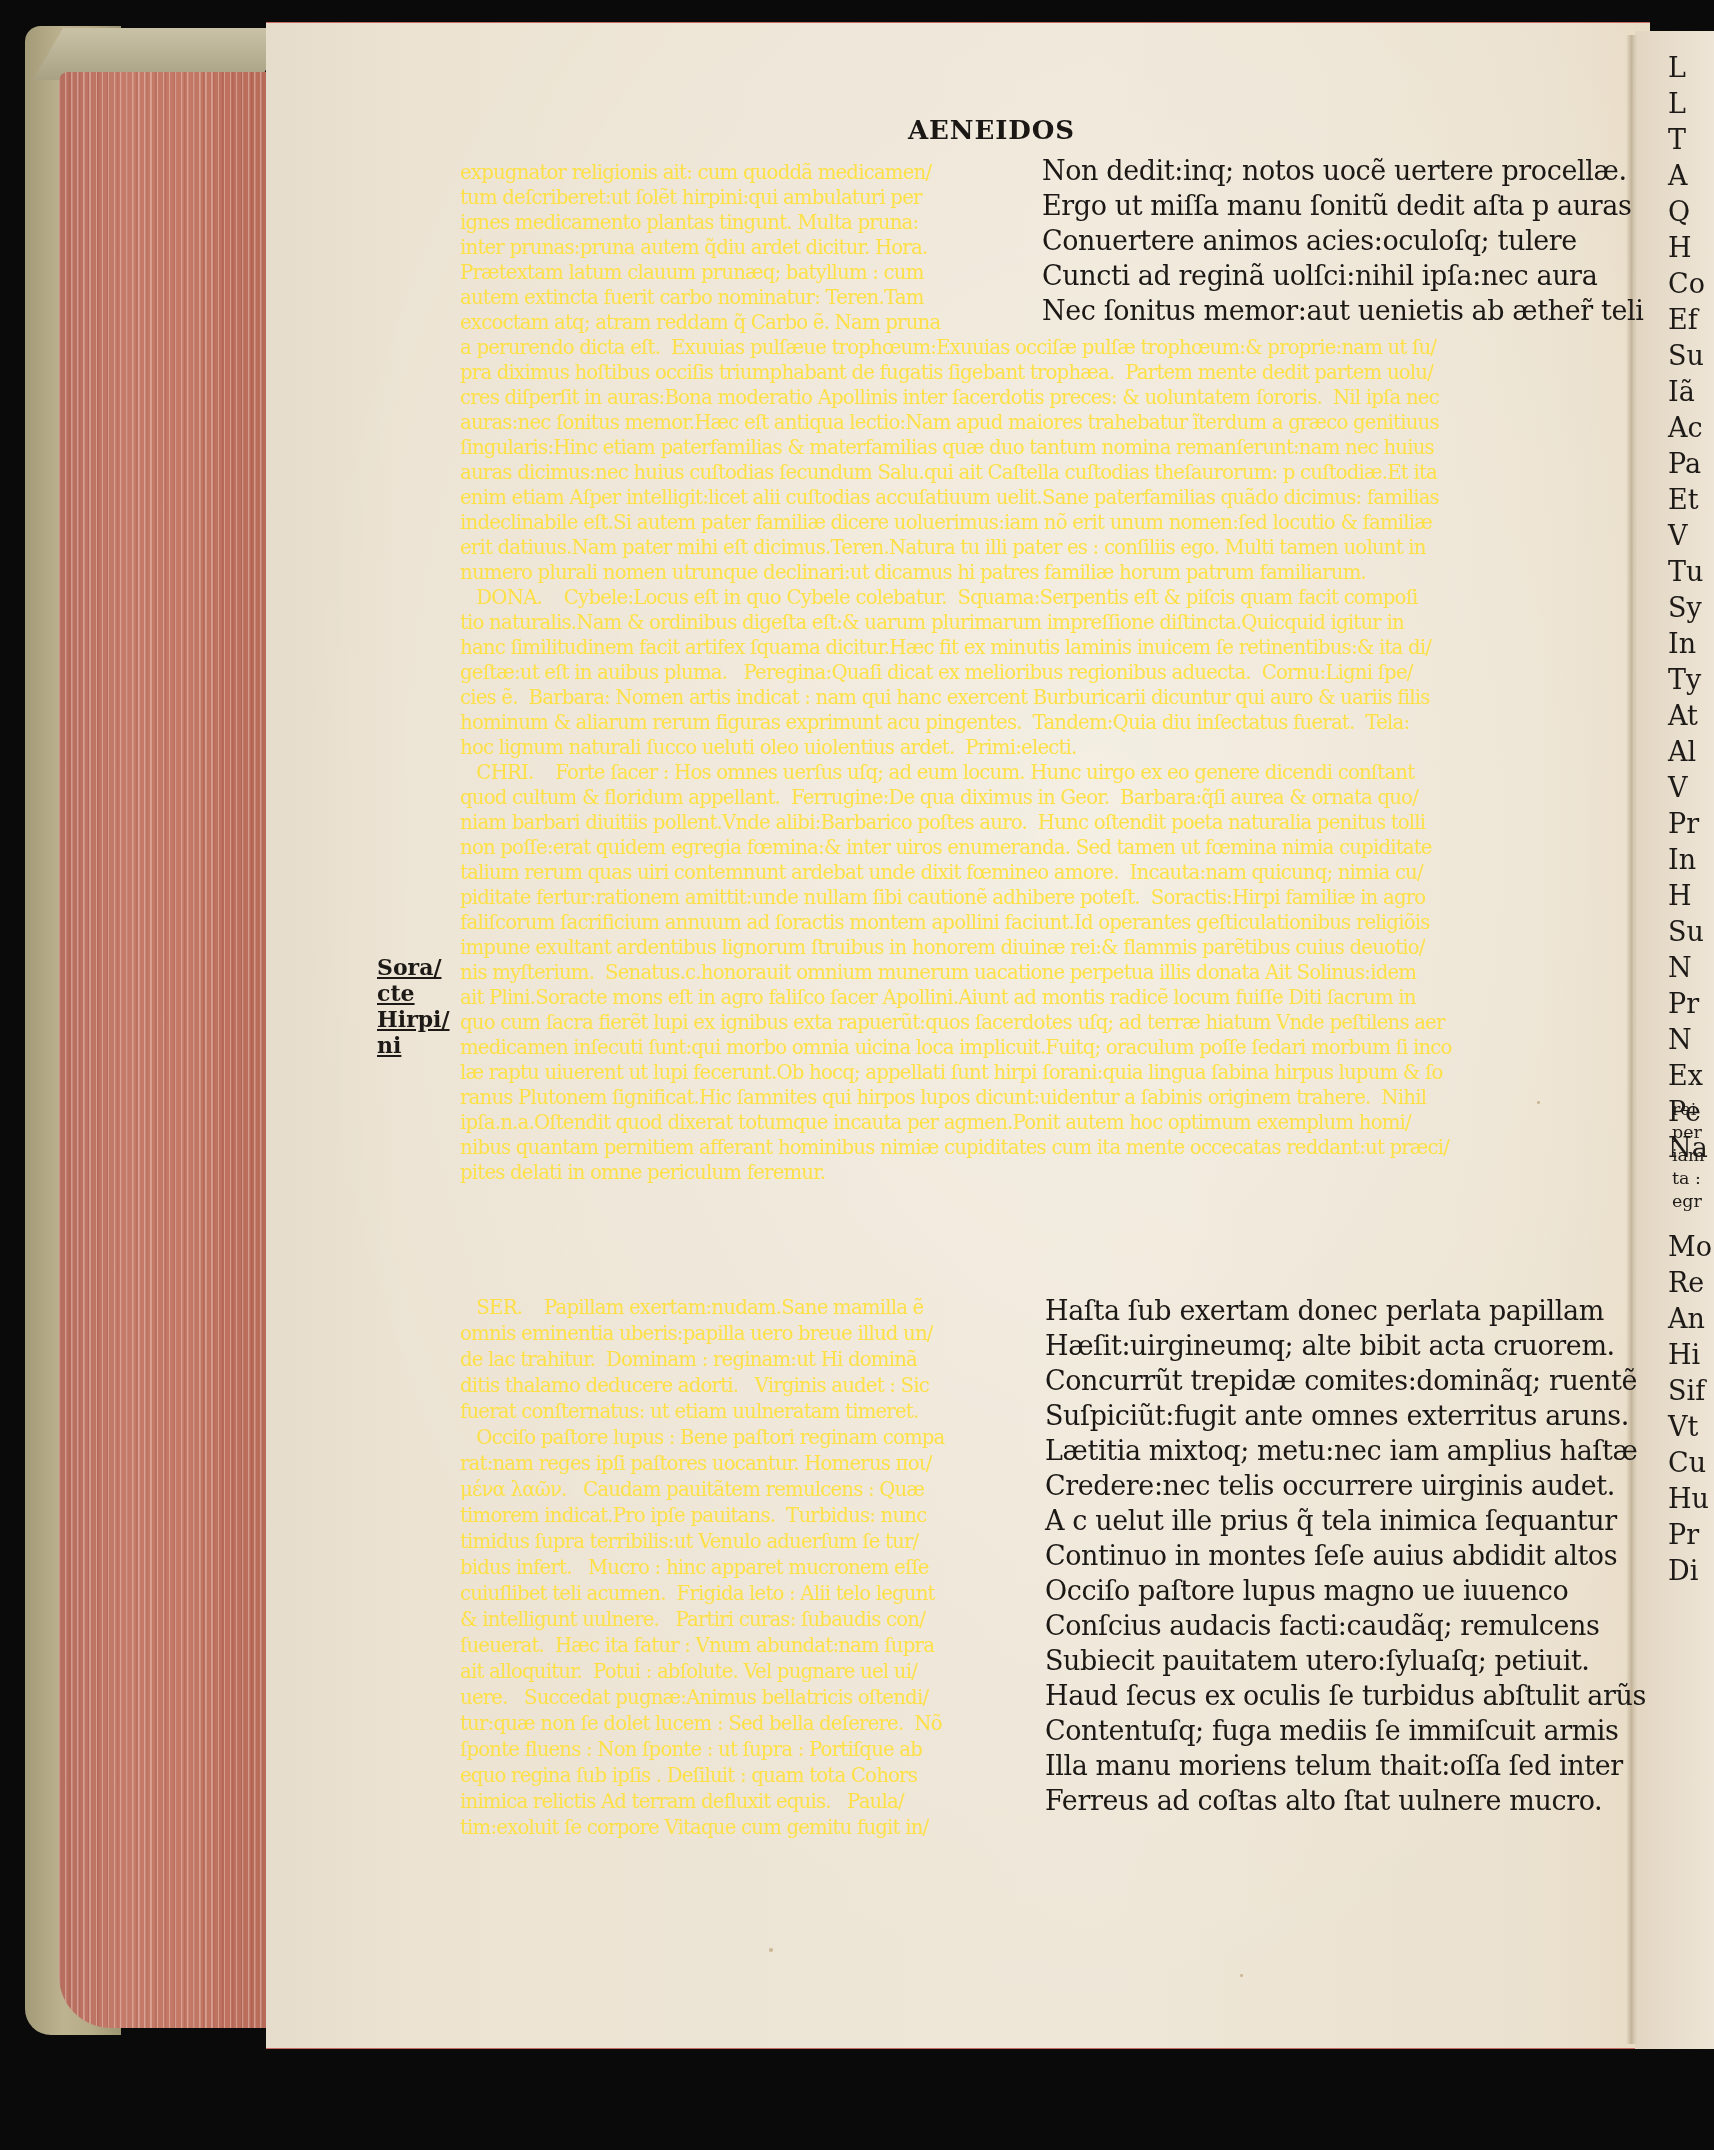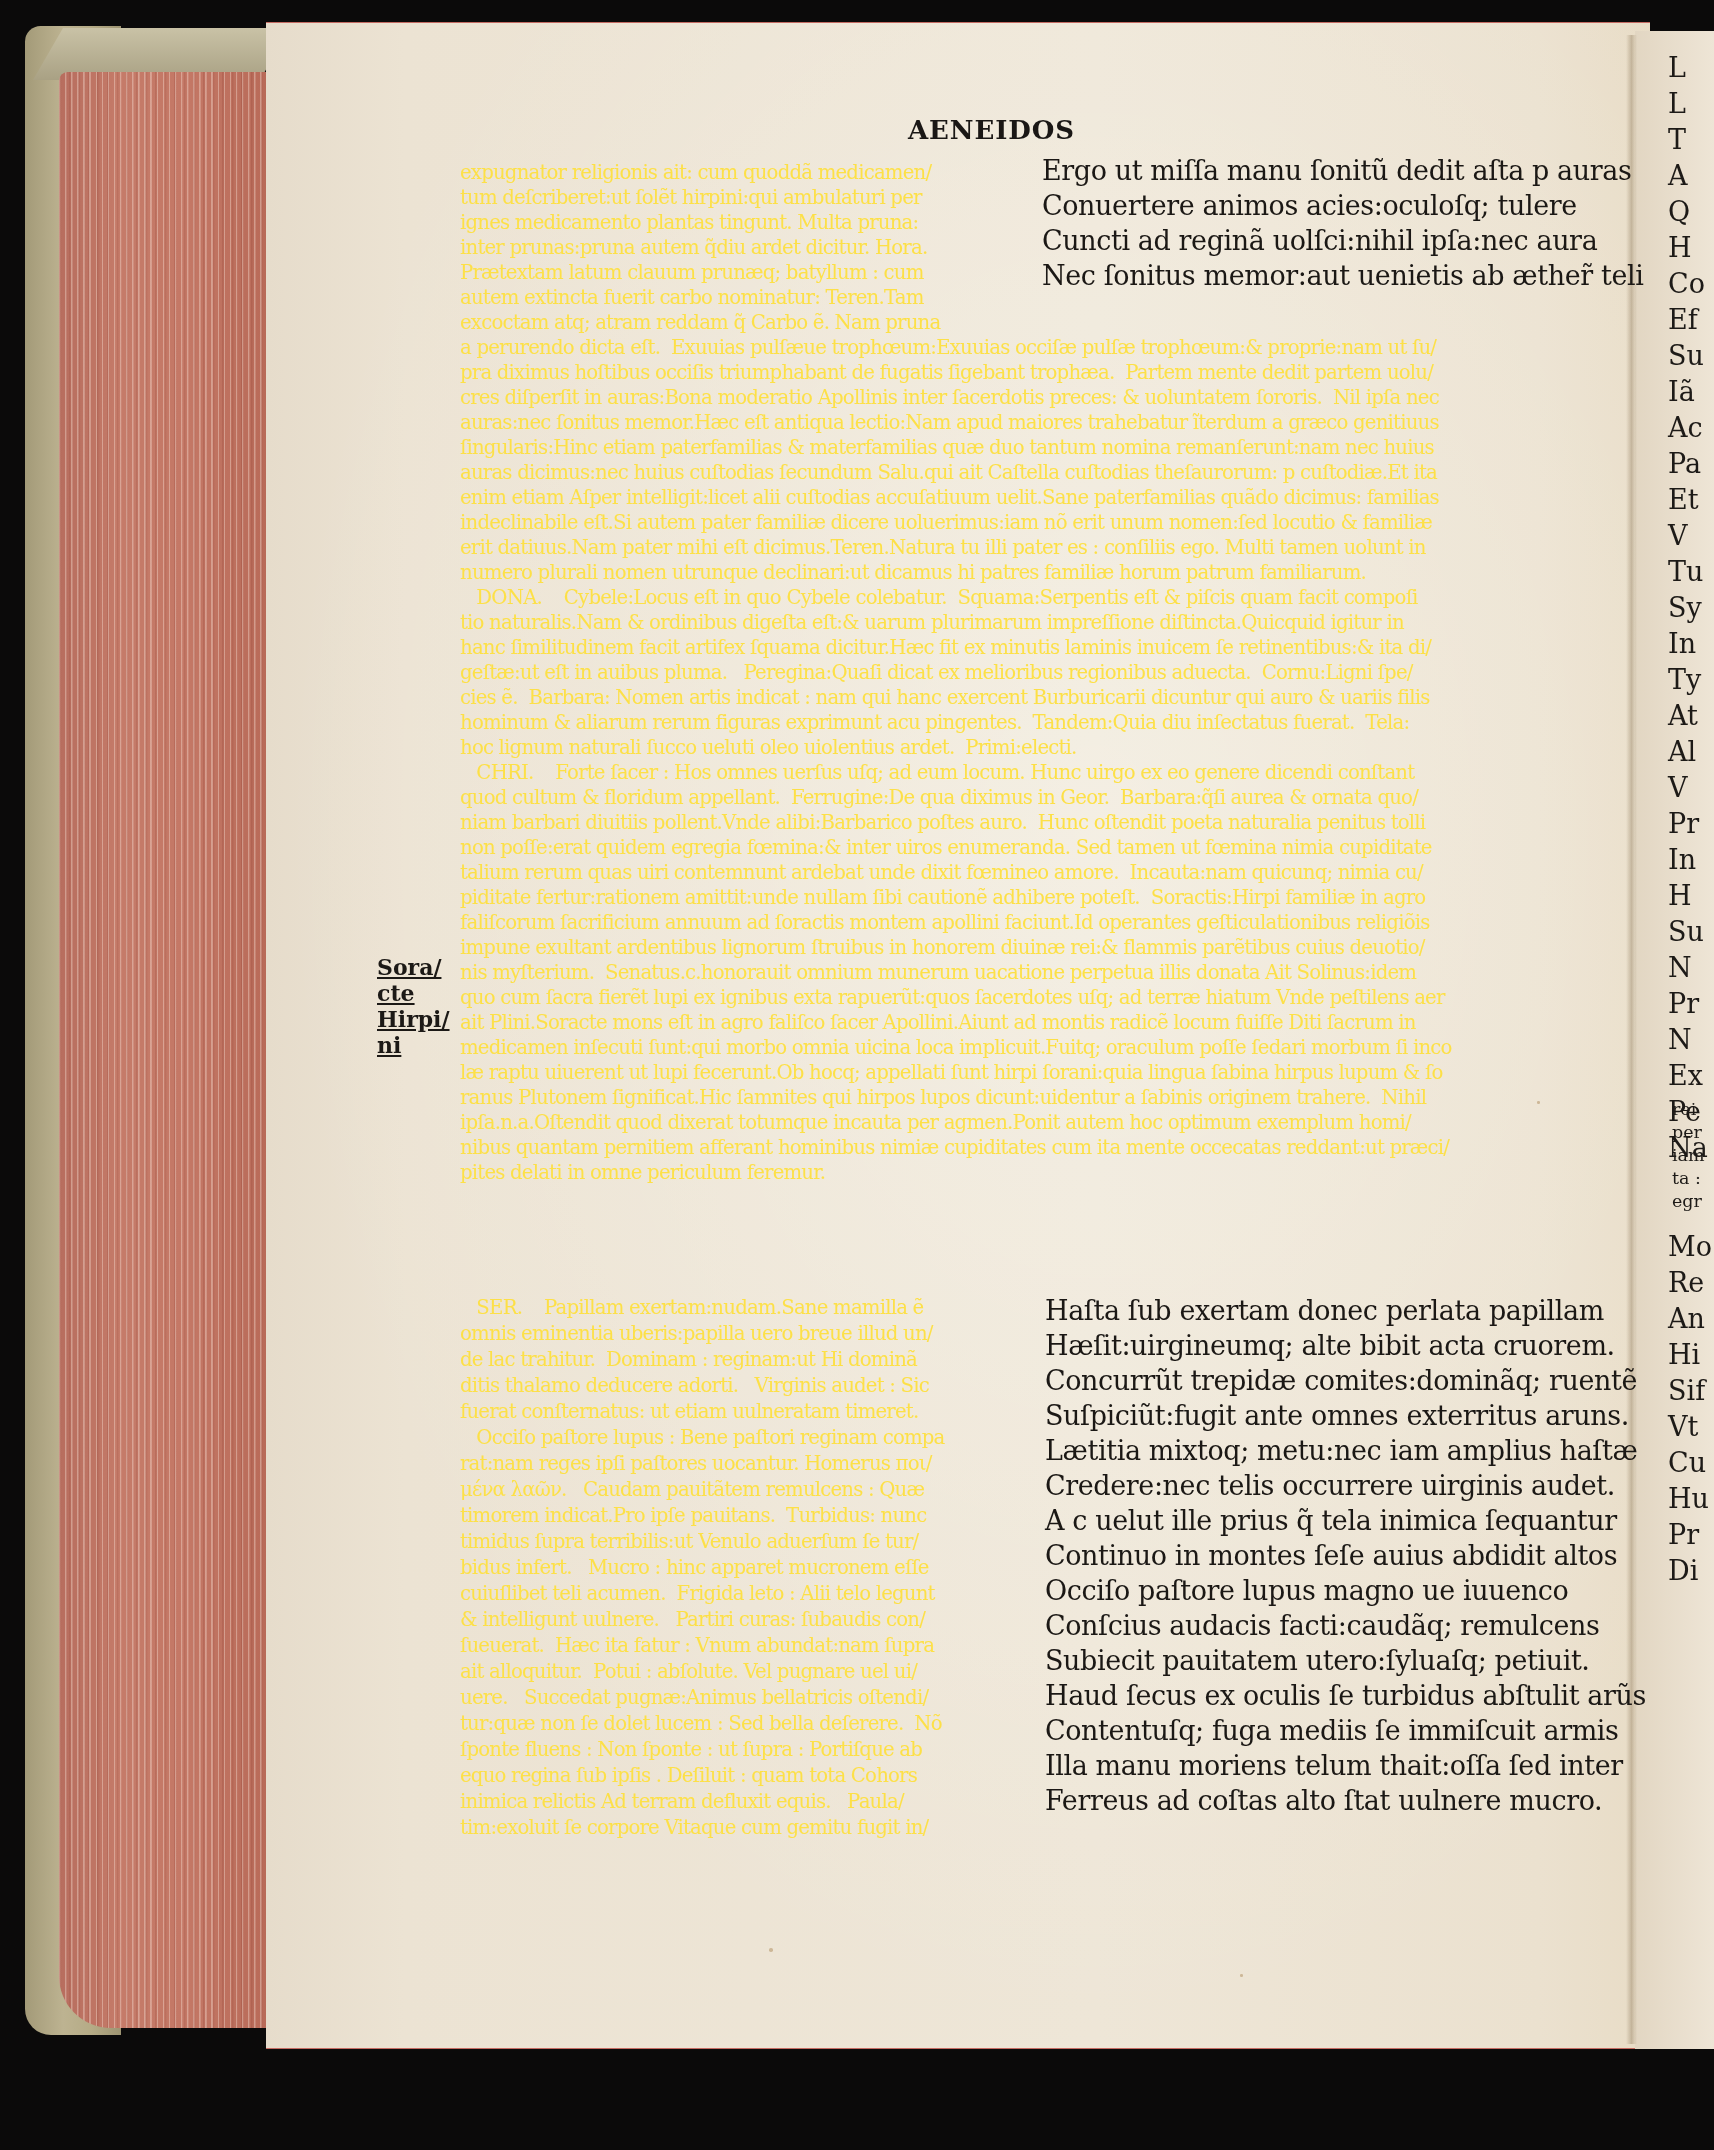--- a/index.html
+++ b/index.html
@@ -156,20 +156,21 @@
     <div style="white-space: pre;">expugnator religionis ait: cum quoddã medicamen/</div>
     <div style="white-space: pre;">tum deſcriberet:ut ſolẽt hirpini:qui ambulaturi per</div>
     <div style="white-space: pre;">ignes medicamento plantas tingunt. Multa pruna:</div>
     <div style="white-space: pre;">inter prunas:pruna autem q̃diu ardet dicitur. Hora.</div>
     <div style="white-space: pre;">Prætextam latum clauum prunæq; batyllum : cum</div>
     <div style="white-space: pre;">autem extincta fuerit carbo nominatur: Teren.Tam</div>
     <div style="white-space: pre;">excoctam atq; atram reddam q̃ Carbo ẽ. Nam pruna</div>
   </div>
 
 <div class="verse" id="top-verse" style="left:1042px; top:153px;">
+    <div>Non dedit:inq; notos uocẽ uertere procellæ.</div>
     <div>Ergo ut miſſa manu ſonitũ dedit aſta p auras</div>
     <div>Conuertere animos acies:oculoſq; tulere</div>
     <div>Cuncti ad reginã uolſci:nihil ipſa:nec aura</div>
     <div>Nec ſonitus memor:aut uenietis ab æther̃ teli</div>
   </div>
 
 <div class="comm narrow" id="full-comm" style="left:460px; top:335px; width:1127px;">
     <div style="white-space: pre;">a perurendo dicta eſt.  Exuuias pulſæue trophœum:Exuuias occiſæ pulſæ trophœum:&amp; proprie:nam ut ſu/</div>
     <div style="white-space: pre;">pra diximus hoſtibus occiſis triumphabant de fugatis ſigebant trophæa.  Partem mente dedit partem uolu/</div>
     <div style="white-space: pre;">cres diſperſit in auras:Bona moderatio Apollinis inter ſacerdotis preces: &amp; uoluntatem ſororis.  Nil ipſa nec</div>
@@ -189,22 +190,22 @@
     <div style="white-space: pre;">hoc lignum naturali ſucco ueluti oleo uiolentius ardet.  Primi:electi.</div>
     <div style="white-space: pre;">   CHRI.    Forte ſacer : Hos omnes uerſus uſq; ad eum locum. Hunc uirgo ex eo genere dicendi conſtant</div>
     <div style="white-space: pre;">quod cultum &amp; floridum appellant.  Ferrugine:De qua diximus in Geor.  Barbara:q̃ſi aurea &amp; ornata quo/</div>
     <div style="white-space: pre;">niam barbari diuitiis pollent.Vnde alibi:Barbarico poſtes auro.  Hunc oſtendit poeta naturalia penitus tolli</div>
     <div style="white-space: pre;">non poſſe:erat quidem egregia fœmina:&amp; inter uiros enumeranda. Sed tamen ut fœmina nimia cupiditate</div>
     <div style="white-space: pre;">talium rerum quas uiri contemnunt ardebat unde dixit fœmineo amore.  Incauta:nam quicunq; nimia cu/</div>
     <div style="white-space: pre;">piditate fertur:rationem amittit:unde nullam ſibi cautionẽ adhibere poteſt.  Soractis:Hirpi familiæ in agro</div>
     <div style="white-space: pre;">faliſcorum ſacrificium annuum ad ſoractis montem apollini faciunt.Id operantes geſticulationibus religiõis</div>
     <div style="white-space: pre;">impune exultant ardentibus lignorum ſtruibus in honorem diuinæ rei:&amp; flammis parẽtibus cuius deuotio/</div>
     <div style="white-space: pre;">nis myſterium.  Senatus.c.honorauit omnium munerum uacatione perpetua illis donata Ait Solinus:idem</div>
+    <div style="white-space: pre;">ait Plini.Soracte mons eſt in agro faliſco ſacer Apollini.Aiunt ad montis radicẽ locum fuiſſe Diti ſacrum in</div>
     <div style="white-space: pre;">quo cum ſacra fierẽt lupi ex ignibus exta rapuerũt:quos ſacerdotes uſq; ad terræ hiatum Vnde peſtilens aer</div>
-    <div style="white-space: pre;">ait Plini.Soracte mons eſt in agro faliſco ſacer Apollini.Aiunt ad montis radicẽ locum fuiſſe Diti ſacrum in</div>
     <div style="white-space: pre;">medicamen inſecuti ſunt:qui morbo omnia uicina loca implicuit.Fuitq; oraculum poſſe ſedari morbum ſi inco</div>
     <div style="white-space: pre;">læ raptu uiuerent ut lupi fecerunt.Ob hocq; appellati ſunt hirpi ſorani:quia lingua ſabina hirpus lupum &amp; ſo</div>
     <div style="white-space: pre;">ranus Plutonem ſignificat.Hic ſamnites qui hirpos lupos dicunt:uidentur a ſabinis originem trahere.  Nihil</div>
     <div style="white-space: pre;">ipſa.n.a.Oſtendit quod dixerat totumque incauta per agmen.Ponit autem hoc optimum exemplum homi/</div>
     <div style="white-space: pre;">nibus quantam pernitiem afferant hominibus nimiæ cupiditates cum ita mente occecatas reddant:ut præci/</div>
     <div style="white-space: pre;">pites delati in omne periculum feremur.</div>
   </div>
 
 <div class="marginal" id="margin">
     <div>Sora/</div>

